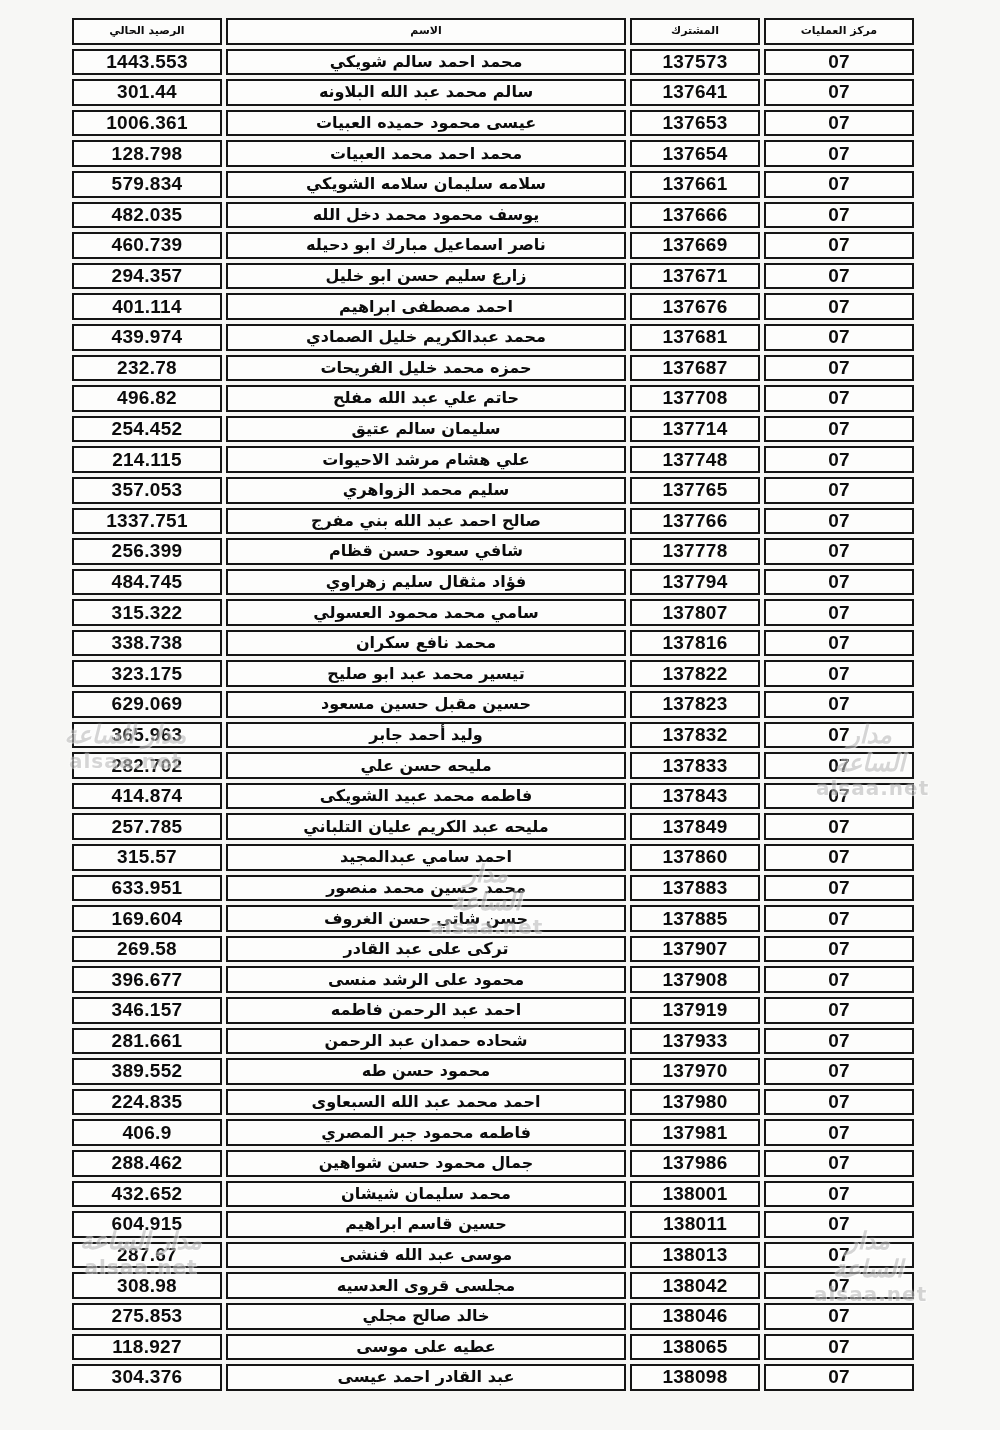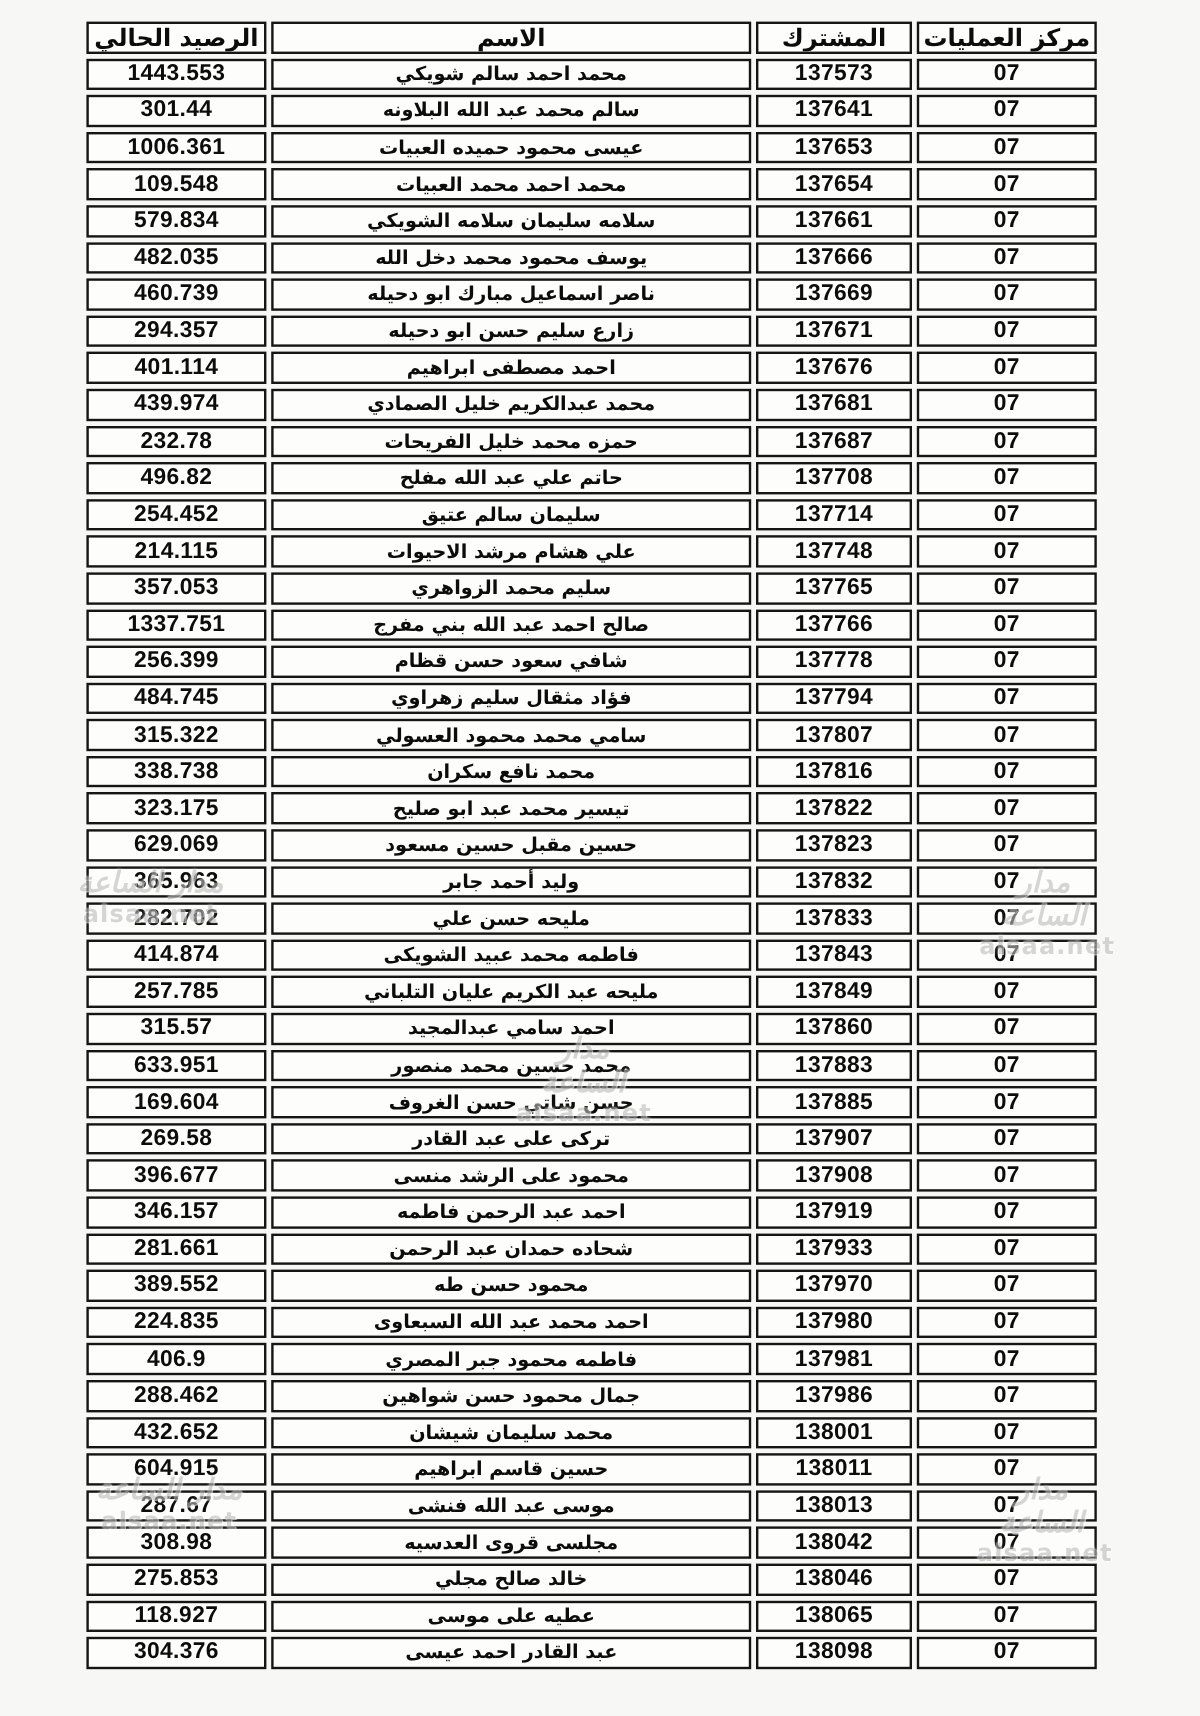--- a/index.html
+++ b/index.html
@@ -36,21 +36,21 @@
     vertical-align: middle;
     padding: 0;
     height: 22.6px;
     line-height: 22px;
     font-weight: bold;
     color: #0c0c0c;
     overflow: hidden;
     white-space: nowrap;
   }
   .data-table th {
-    font-size: 20px;
+    font-size: 11px;
   }
   td.cell-name {
     font-size: 16px;
     text-align: center;
   }
   td.cell-number {
     font-size: 19px;
     font-family: "Liberation Sans", "DejaVu Sans", sans-serif;
     letter-spacing: 0.3px;
   }
@@ -110,21 +110,21 @@
         <tr>
           <td class="cell-number">07</td>
           <td class="cell-number">137653</td>
           <td class="cell-name">عيسى محمود حميده العبيات</td>
           <td class="cell-number">1006.361</td>
         </tr>
         <tr>
           <td class="cell-number">07</td>
           <td class="cell-number">137654</td>
           <td class="cell-name">محمد احمد محمد العبيات</td>
-          <td class="cell-number">109.548</td>
+          <td class="cell-number">128.798</td>
         </tr>
         <tr>
           <td class="cell-number">07</td>
           <td class="cell-number">137661</td>
           <td class="cell-name">سلامه سليمان سلامه الشويكي</td>
           <td class="cell-number">579.834</td>
         </tr>
         <tr>
           <td class="cell-number">07</td>
           <td class="cell-number">137666</td>
@@ -133,21 +133,21 @@
         </tr>
         <tr>
           <td class="cell-number">07</td>
           <td class="cell-number">137669</td>
           <td class="cell-name">ناصر اسماعيل مبارك ابو دحيله</td>
           <td class="cell-number">460.739</td>
         </tr>
         <tr>
           <td class="cell-number">07</td>
           <td class="cell-number">137671</td>
-          <td class="cell-name">زارع سليم حسن ابو دحيله</td>
+          <td class="cell-name">زارع سليم حسن ابو خليل</td>
           <td class="cell-number">294.357</td>
         </tr>
         <tr>
           <td class="cell-number">07</td>
           <td class="cell-number">137676</td>
           <td class="cell-name">احمد مصطفى ابراهيم</td>
           <td class="cell-number">401.114</td>
         </tr>
         <tr>
           <td class="cell-number">07</td>

